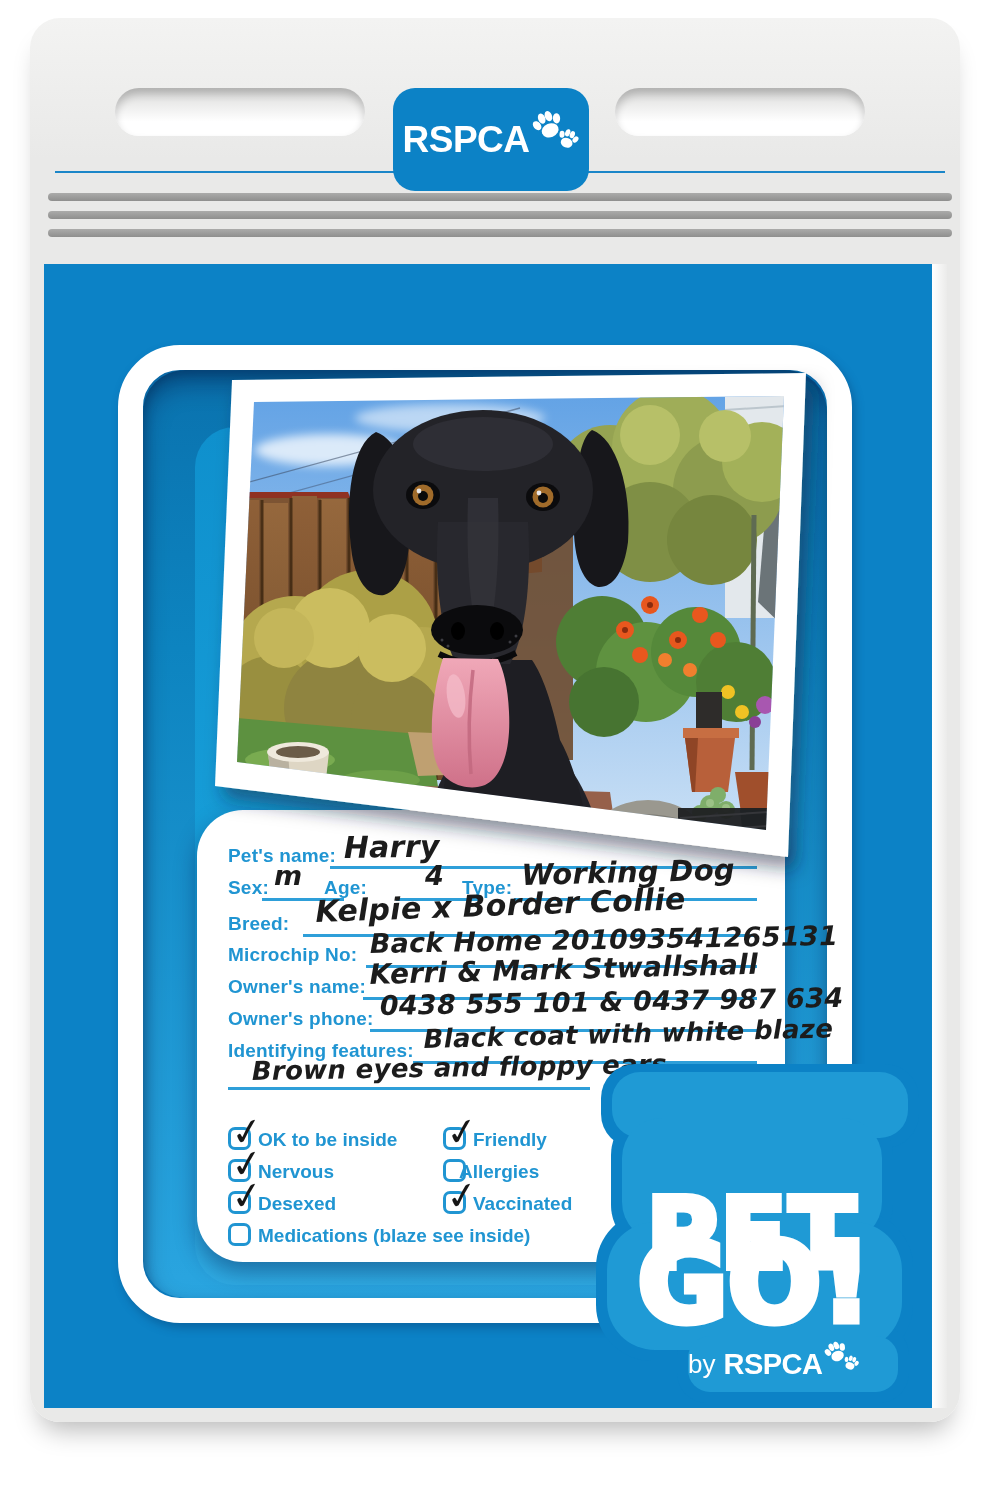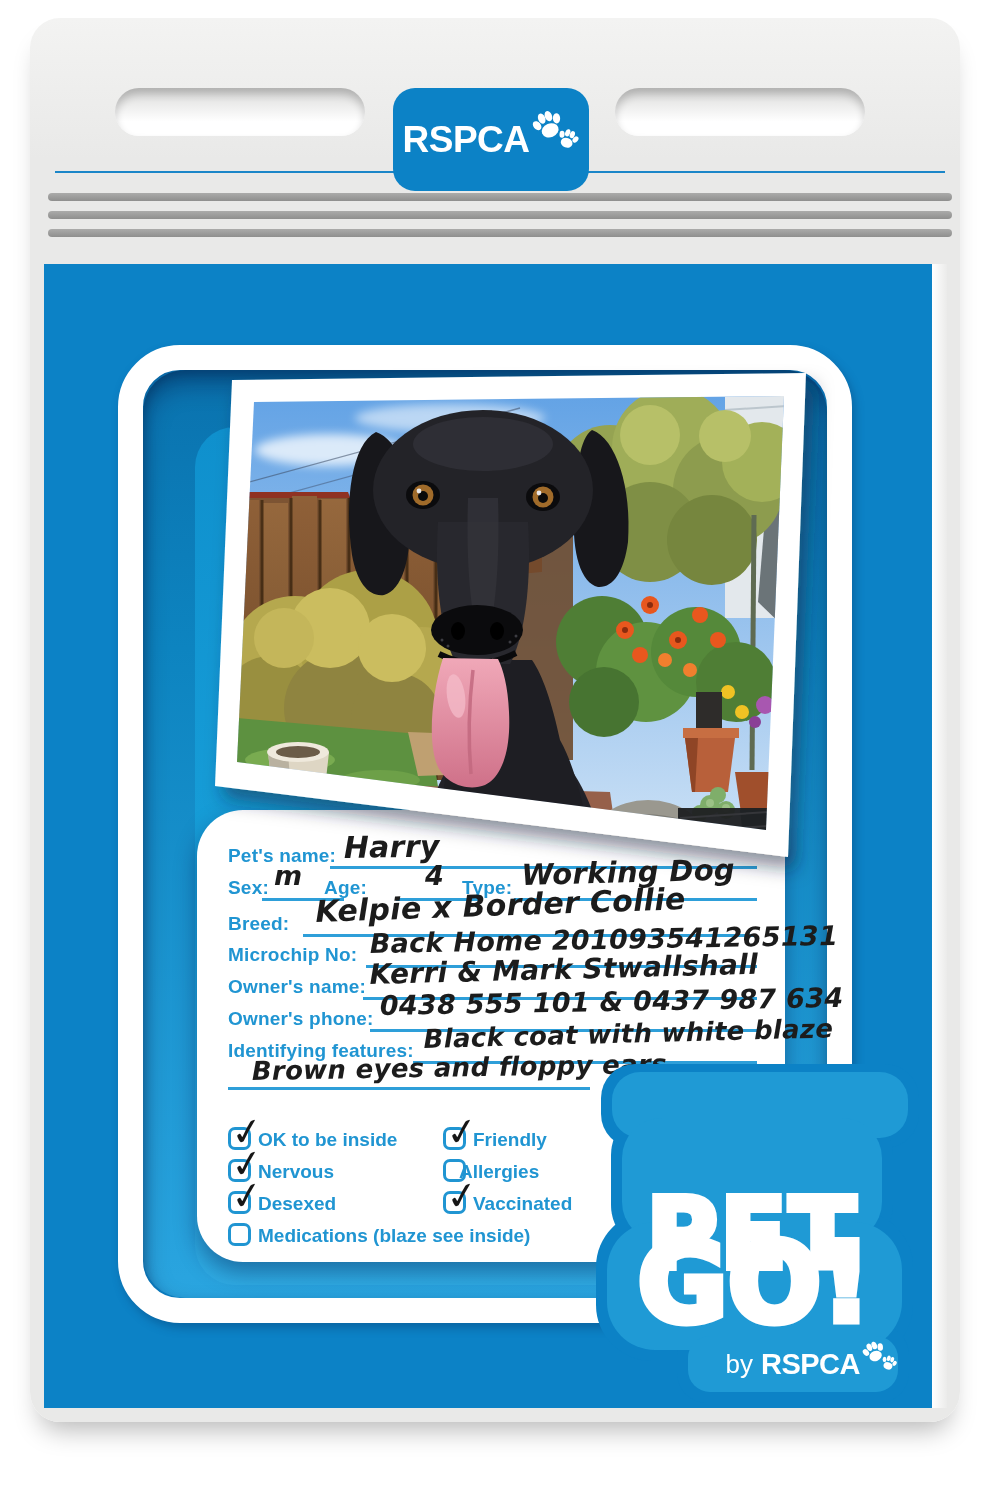--- a/index.html
+++ b/index.html
@@ -49,21 +49,21 @@
   .cb-label{position:absolute;font-size:19px;font-weight:700;color:#2095d2;z-index:6;white-space:nowrap;}
   
   .photo{position:absolute;left:180px;top:340px;z-index:5;pointer-events:none;}
   
   .lg-dark,.lg-light{position:absolute;z-index:7;}
   .lg-dark{background:#0c82c6;}
   .lg-light{background:#1f9ad5;}
   .lg-text{position:absolute;z-index:8;color:#ffffff;font-family:"DejaVu Sans",sans-serif;
            font-weight:800;text-align:center;-webkit-text-stroke:4px #fff;white-space:nowrap;}
   .bybar{position:absolute;left:688px;top:1336px;width:210px;height:56px;z-index:8;display:flex;
-         align-items:center;justify-content:flex-end;color:#fff;}
+         align-items:center;justify-content:flex-start;color:#fff;}
   .bybar .by{font-size:26px;font-weight:400;margin-right:8px;font-family:"Liberation Sans",sans-serif;}
   .bybar .brand{font-size:29px;font-weight:bold;letter-spacing:-.5px;}
   .bybar svg{margin:-12px 0 0 2px;}
 </style>
 </head>
 <body>
 
 <div id="page">
 
   <svg width="0" height="0" style="position:absolute">

